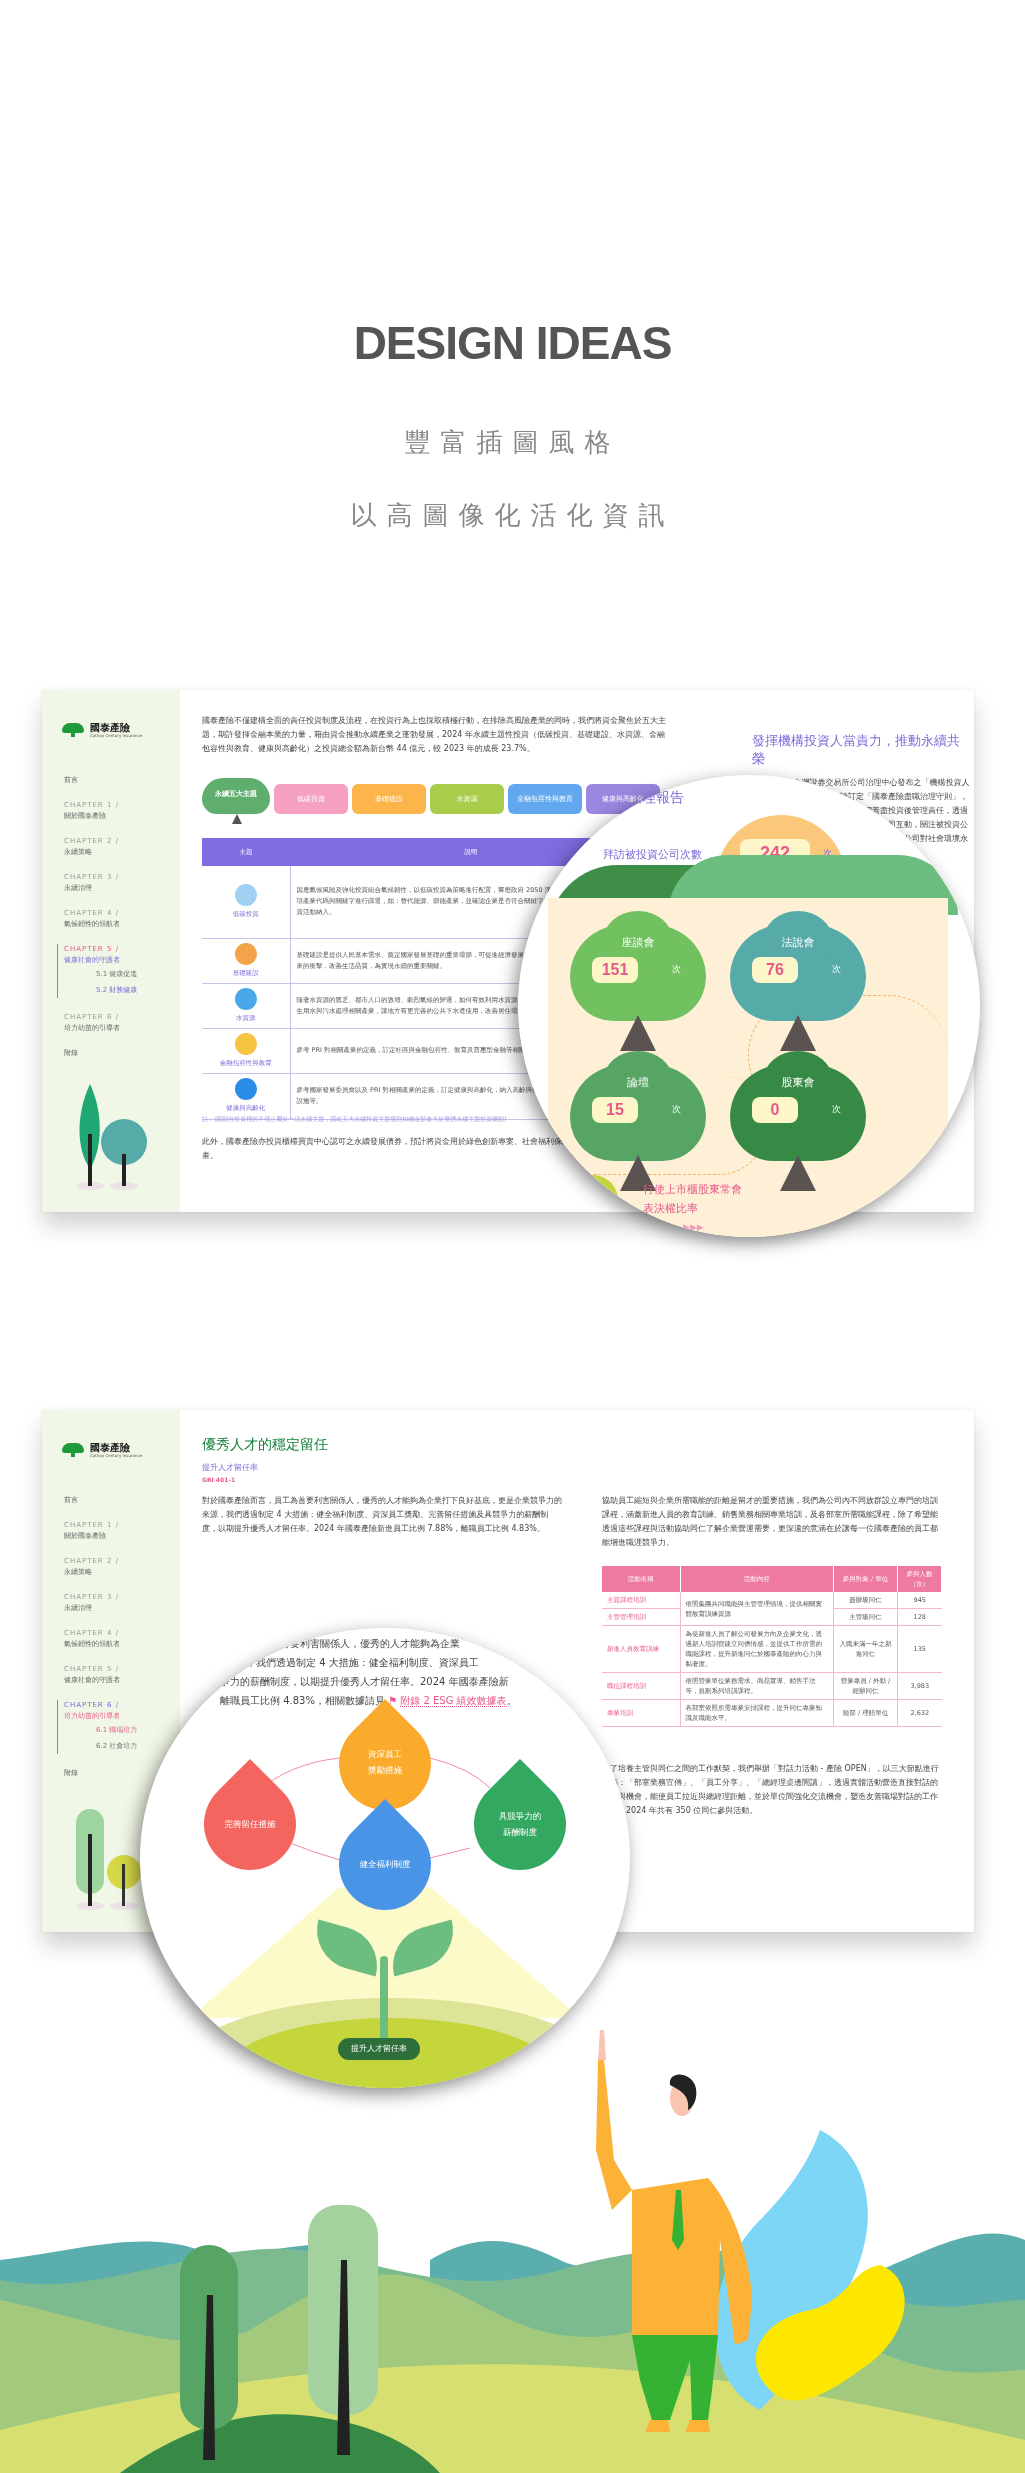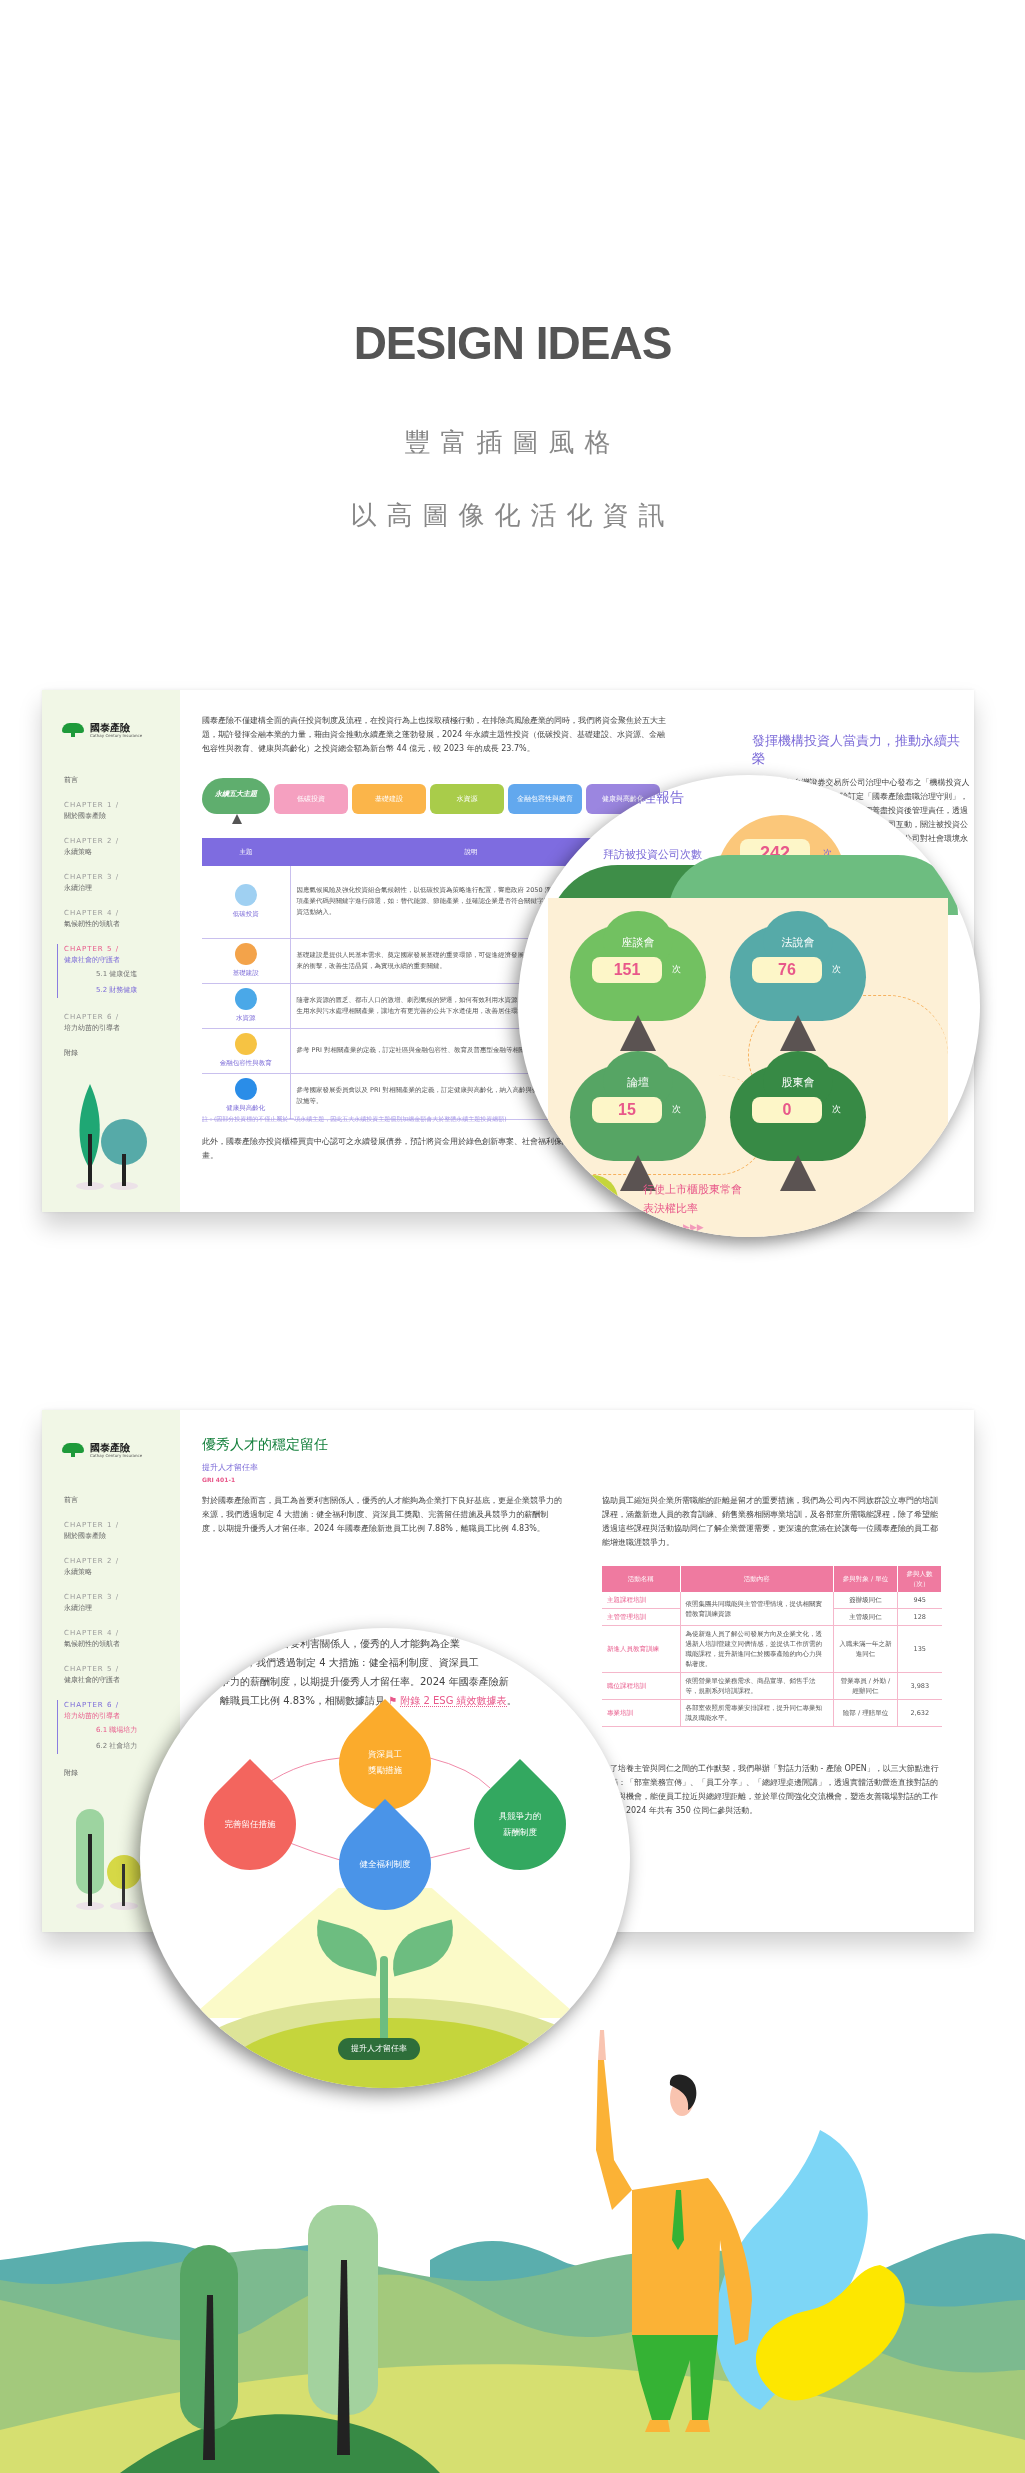--- a/index.html
+++ b/index.html
@@ -32,21 +32,21 @@
   .pink { color: #e8588a !important; }
   .purple { color: #7b6ad8 !important; }
   .side-trees { position: absolute; left: 20px; bottom: 18px; width: 90px; height: 120px; }
 
   .content { position: absolute; left: 160px; top: 0; right: 0; height: 100%; }
   .para { font-size: 8px; line-height: 14px; color: #444; }
 
   
   .m1-intro { position: absolute; left: 0; top: 24px; width: 470px; }
   .theme-row { position: absolute; left: 0; top: 92px; width: 460px; height: 34px; display: flex; align-items: center; gap: 4px; }
-  .theme-tree { width: 68px; height: 48px; position: relative; margin-top: 6px; font-style: italic; }
+  .theme-tree { width: 68px; height: 48px; position: relative; margin-top: 6px; }
   .theme-tree .crown { position: absolute; left: 0; top: 0; width: 68px; height: 36px; background: #5fae6e; border-radius: 34px 34px 24px 24px; color: #fff; font-size: 7px; font-weight: 700; text-align: center; line-height: 32px; }
   .theme-tree .trunk { position: absolute; left: 30px; top: 36px; width: 0; height: 0; border-left: 5px solid transparent; border-right: 5px solid transparent; border-bottom: 10px solid #555; }
   .chip { width: 74px; height: 30px; border-radius: 6px; color: #fff; font-size: 7px; display: flex; align-items: center; justify-content: center; text-align: center; line-height: 10px; }
   .inv-table { position: absolute; left: 0; top: 148px; width: 450px; border-collapse: collapse; font-size: 6.5px; }
   .inv-table th { background: #7e6ce0; color: #fff; height: 28px; font-weight: 400; }
   .inv-table td { border-bottom: 1px solid #c9c0ee; vertical-align: middle; padding: 4px 6px; line-height: 11px; color: #555; }
   .inv-table td.tc { width: 88px; text-align: center; color: #7b6ad8; border-right: 1px solid #c9c0ee; }
   .icon-blob { width: 22px; height: 22px; margin: 0 auto 3px; border-radius: 50%; }
   .note { position: absolute; left: 0; top: 425px; font-size: 6px; color: #a496e6; }
   .m1-outro { position: absolute; left: 0; top: 445px; width: 450px; }
@@ -67,21 +67,21 @@
   .field { position: absolute; left: 0; top: 123px; width: 400px; height: 340px; background: #fdf0d6; }
   .hill-a { position: absolute; left: 0; top: 90px; width: 240px; height: 70px; background: #3e8e48; border-radius: 120px 120px 0 0; }
   .hill-b { position: absolute; left: 120px; top: 80px; width: 290px; height: 60px; background: #6dbd80; border-radius: 150px 150px 0 0; }
   .tree { position: absolute; width: 136px; height: 120px; }
   .tree .crown { position: absolute; left: 0; top: 0; width: 136px; height: 96px; border-radius: 60px 60px 50px 50px; }
   .tree .crown::before, .tree .crown::after { content: ""; position: absolute; top: -14px; width: 70px; height: 60px; border-radius: 50%; background: inherit; }
   .tree .crown::before { left: 33px; }
   .tree .crown::after { display: none; }
   .tree .label { position: absolute; left: 0; top: 10px; width: 136px; text-align: center; color: #fff; font-size: 11px; z-index: 2; }
   .tree .trunk { position: absolute; left: 50px; top: 90px; width: 0; height: 0; border-left: 18px solid transparent; border-right: 18px solid transparent; border-bottom: 36px solid #5b5352; }
-  .tree .pill { left: 22px; top: 32px; width: 70px; height: 26px; line-height: 26px; font-size: 16px; z-index: 2; }
+  .tree .pill { left: 22px; top: 32px; width: 46px; height: 26px; line-height: 26px; font-size: 16px; z-index: 2; }
   .tree .unit { left: 102px; top: 38px; z-index: 2; }
   .ring { position: absolute; left: 245px; top: 377px; width: 130px; height: 130px; border-radius: 50%; border: 16px solid #c5d53c; background: #fdf9c8; }
   .ring span { position: absolute; left: 8px; top: 30px; font-family: "Liberation Sans", sans-serif; font-weight: 700; font-size: 19px; color: #e8588a; }
   .vote-badge { position: absolute; left: 20px; top: 400px; width: 50px; height: 50px; border-radius: 50%; background: #c5d53c; }
   .vote-text { position: absolute; left: 95px; top: 405px; font-size: 11px; color: #e8588a; line-height: 19px; }
   .dash { position: absolute; border: 1.5px dashed #f6b15e; border-radius: 60px; }
 
   
   .m2-title { position: absolute; left: 0; top: 26px; font-size: 14px; color: #15803d; }
   .m2-sub { position: absolute; left: 0; top: 52px; font-size: 8px; color: #7b6ad8; }

